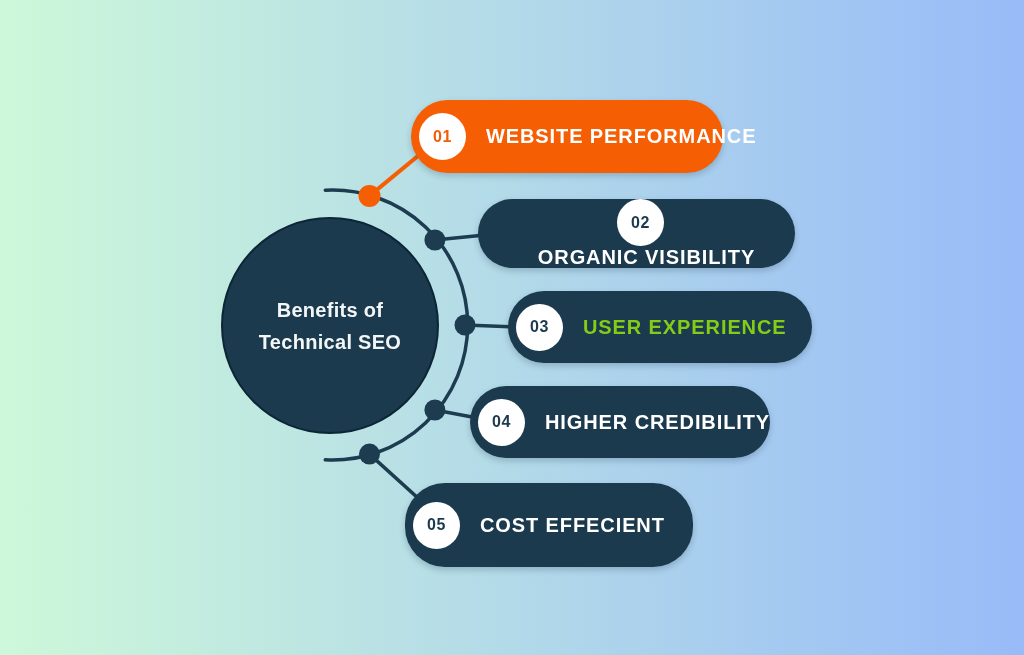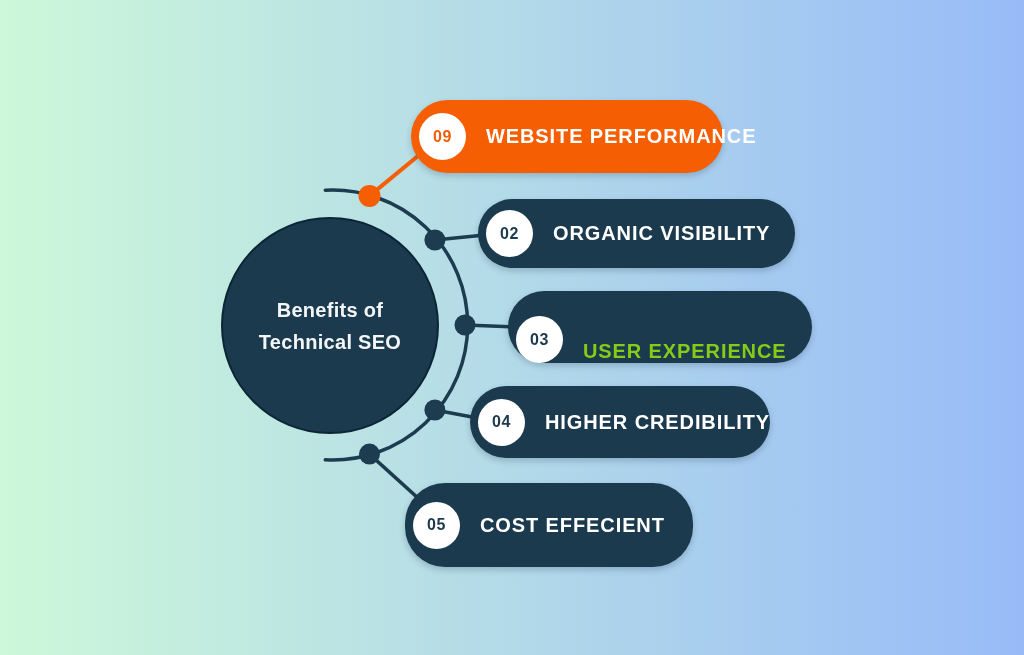--- a/index.html
+++ b/index.html
@@ -38,22 +38,22 @@
     letter-spacing: 0.3px;
   }
   .pill {
     position: absolute;
     display: flex; align-items: center;
     border-radius: 40px;
     z-index: 2;
     box-shadow: 0 3px 6px rgba(16,42,60,0.22);
   }
   .pill-1 { left: 411px; top: 100px; width: 312px; height: 73px; }
-  .pill-2 { left: 478px; top: 199px; width: 317px; height: 69px; }
-  .pill-3 { left: 508px; top: 291px; width: 304px; height: 72px; align-items: flex-end; }
+  .pill-2 { left: 478px; top: 199px; width: 317px; height: 69px; flex-direction: column; }
+  .pill-3 { left: 508px; top: 291px; width: 304px; height: 72px; }
   .pill-4 { left: 470px; top: 386px; width: 300px; height: 72px; }
   .pill-5 { left: 405px; top: 483px; width: 288px; height: 84px; }
   .badge {
     width: 47px; height: 47px;
     border-radius: 50%;
     display: flex; align-items: center; justify-content: center;
     font-weight: 700; font-size: 16px;
     letter-spacing: 0.5px;
     margin-left: 8px;
     flex: 0 0 auto;
@@ -84,21 +84,21 @@
     <circle cx="434.9" cy="410" r="10.5" fill="#1d3c50"></circle>
     <circle cx="369.5" cy="454.1" r="10.5" fill="#1d3c50"></circle>
   </svg>
 
   <div class="center-circle" style="background: rgb(27, 58, 78); border-color: rgb(13, 38, 53);">
     <span class="center-line" style="color: rgb(243, 246, 247);">Benefits of</span>
     <span class="center-line" style="color: rgb(243, 246, 247);">Technical SEO</span>
   </div>
 
   <div class="pill pill-1" style="background: rgb(246, 94, 4);">
-    <div class="badge" style="background: rgb(255, 255, 255); color: rgb(242, 92, 5);">09</div>
+    <div class="badge" style="background: rgb(255, 255, 255); color: rgb(242, 92, 5);">01</div>
     <div class="pill-label" style="color: rgb(255, 255, 255);">WEBSITE PERFORMANCE</div>
   </div>
 
   <div class="pill pill-2" style="background: rgb(27, 58, 78);">
     <div class="badge" style="background: rgb(255, 255, 255); color: rgb(27, 58, 78);">02</div>
     <div class="pill-label" style="color: rgb(255, 255, 255);">ORGANIC VISIBILITY</div>
   </div>
 
   <div class="pill pill-3" style="background: rgb(27, 58, 78);">
     <div class="badge" style="background: rgb(255, 255, 255); color: rgb(27, 58, 78);">03</div>

